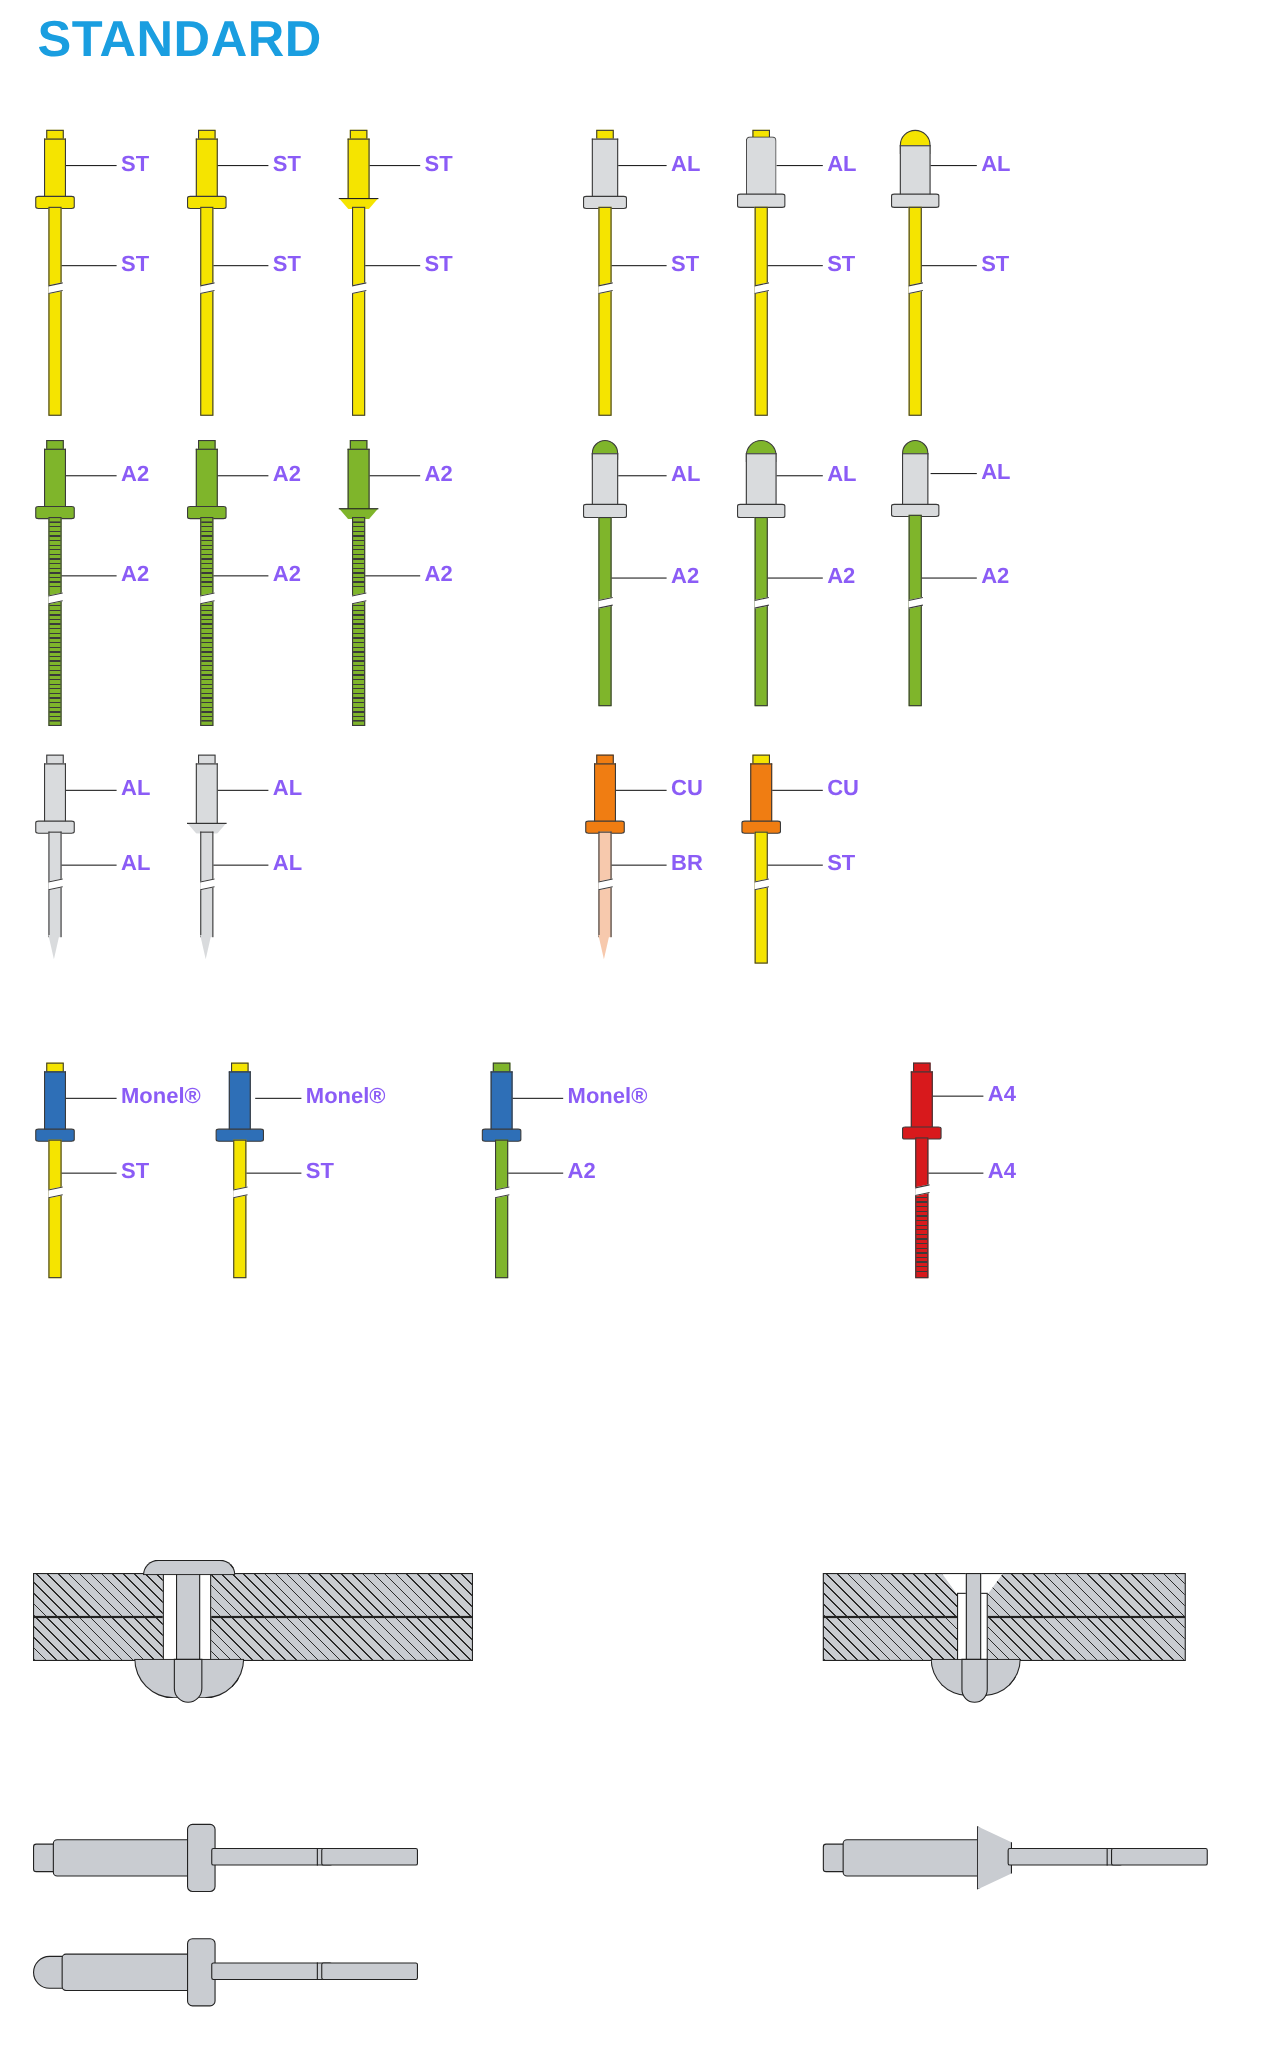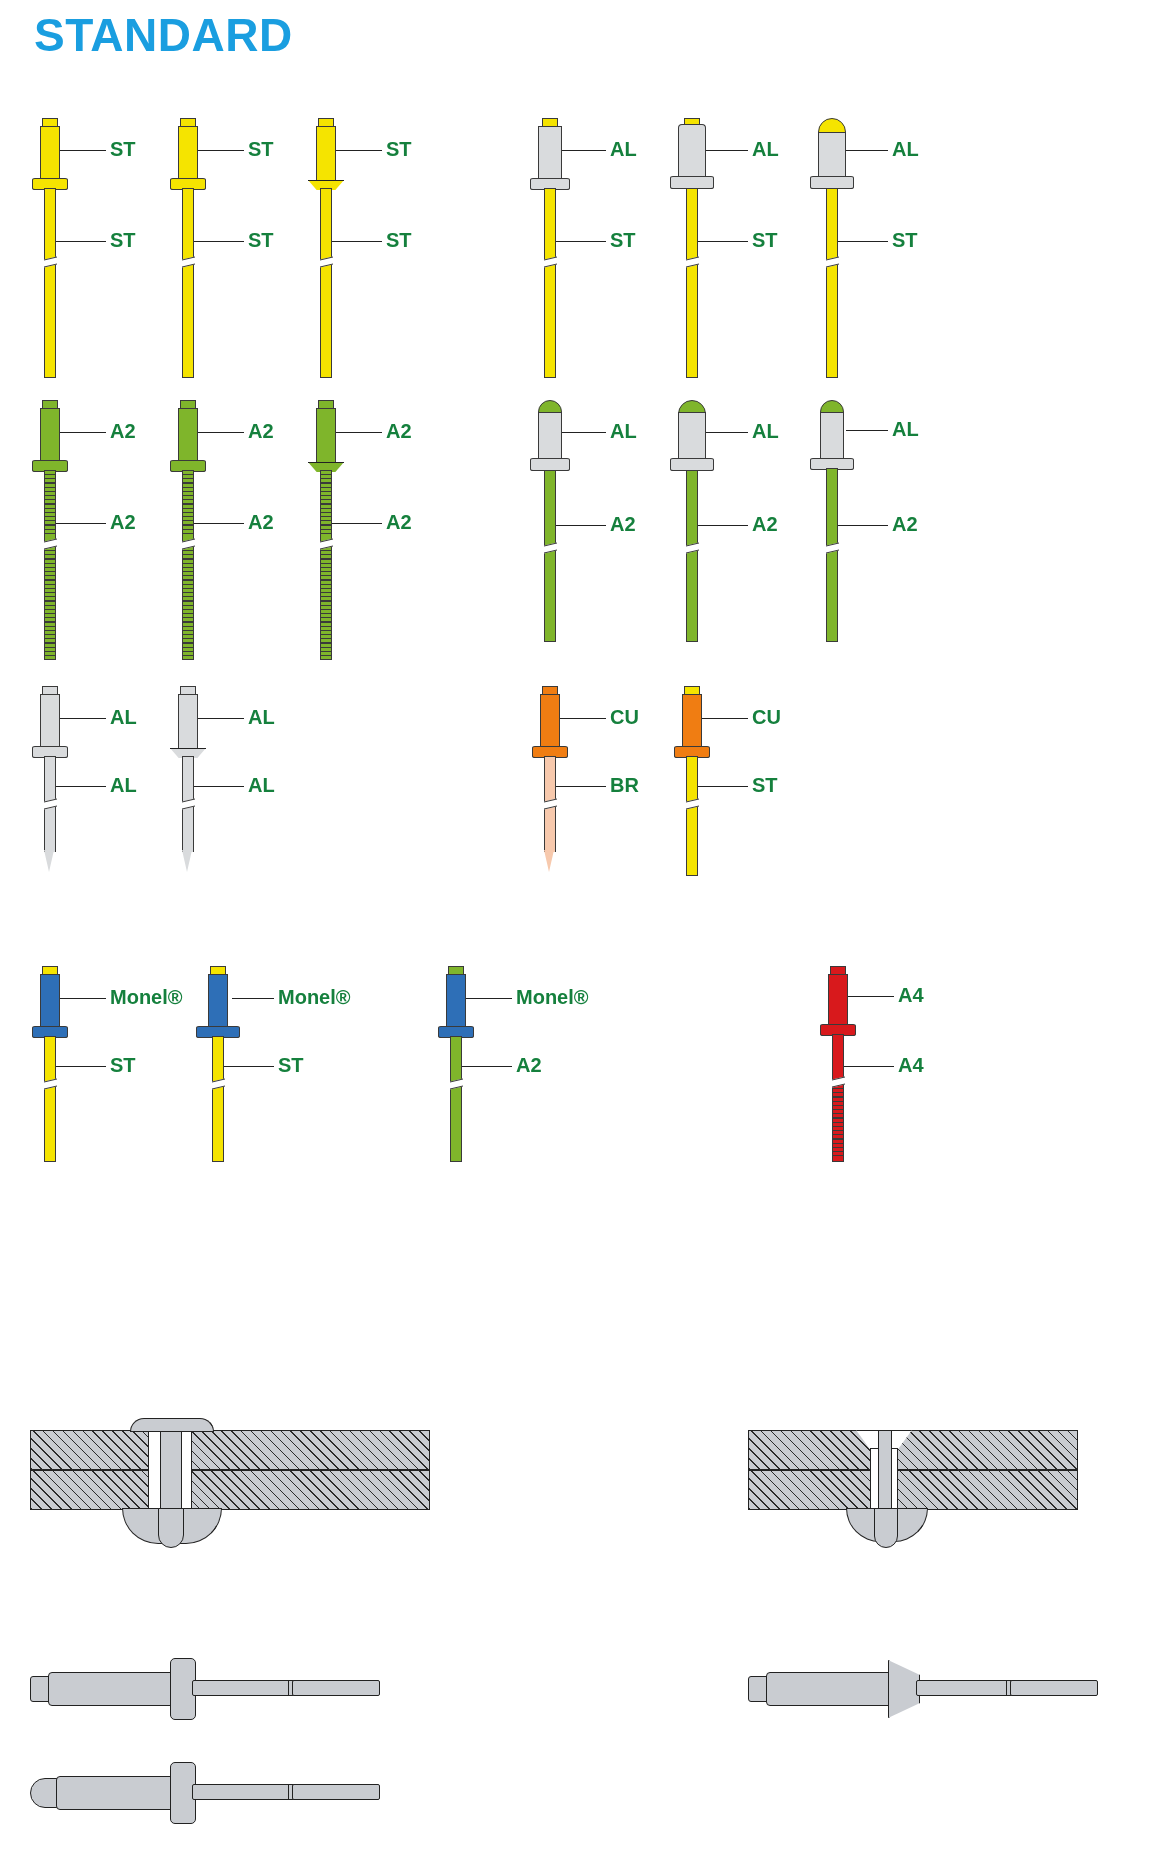--- a/index.html
+++ b/index.html
@@ -77,21 +77,21 @@
   
   .lead{
     position:absolute;
     height:0;
     border-top:1.8px solid #222;
   }
   .lbl{
     position:absolute;
     font-size:20px;
     font-weight:bold;
-    color:#15803d;
+    color:#8b5cf6;
     white-space:nowrap;
   }
 
   
   .sec{position:absolute;}
   .plate{
     position:absolute;
     box-sizing:border-box;
     border:1.8px solid #222;
     background:

